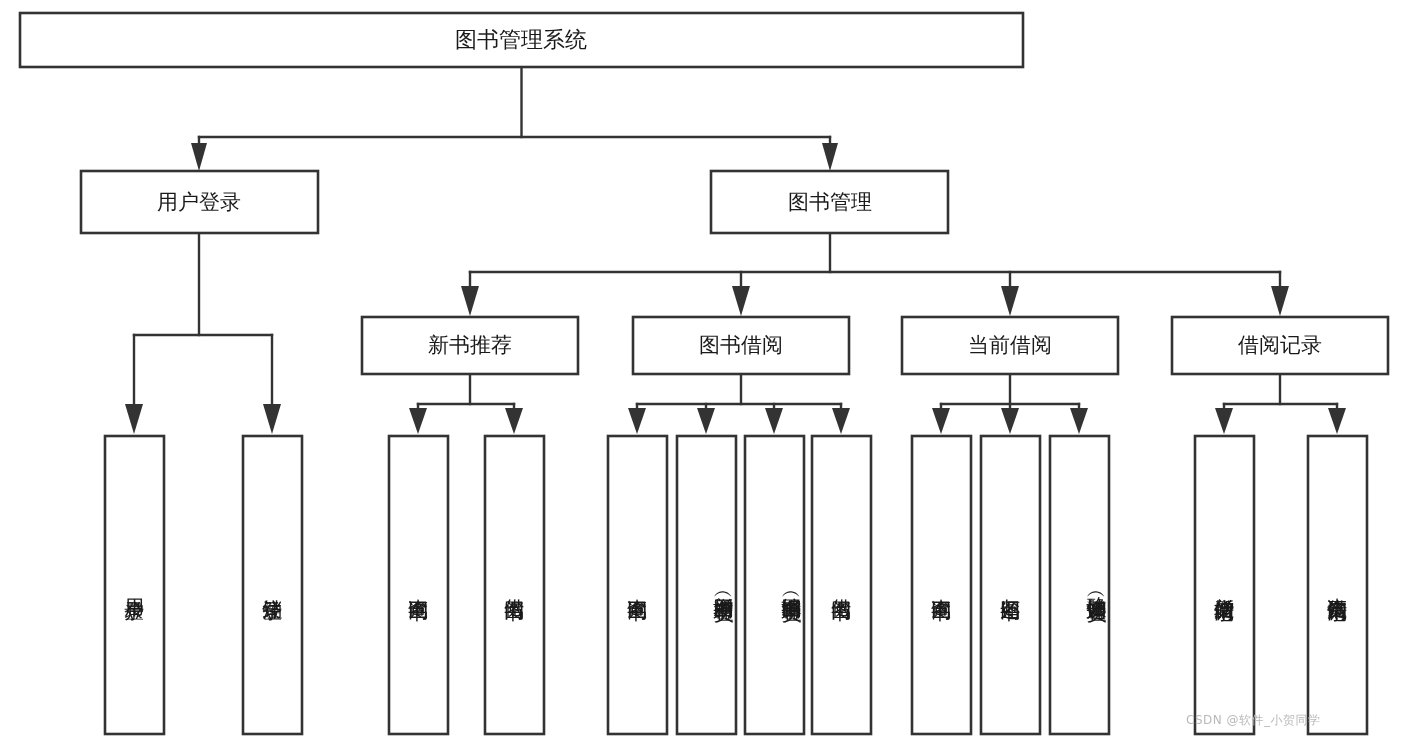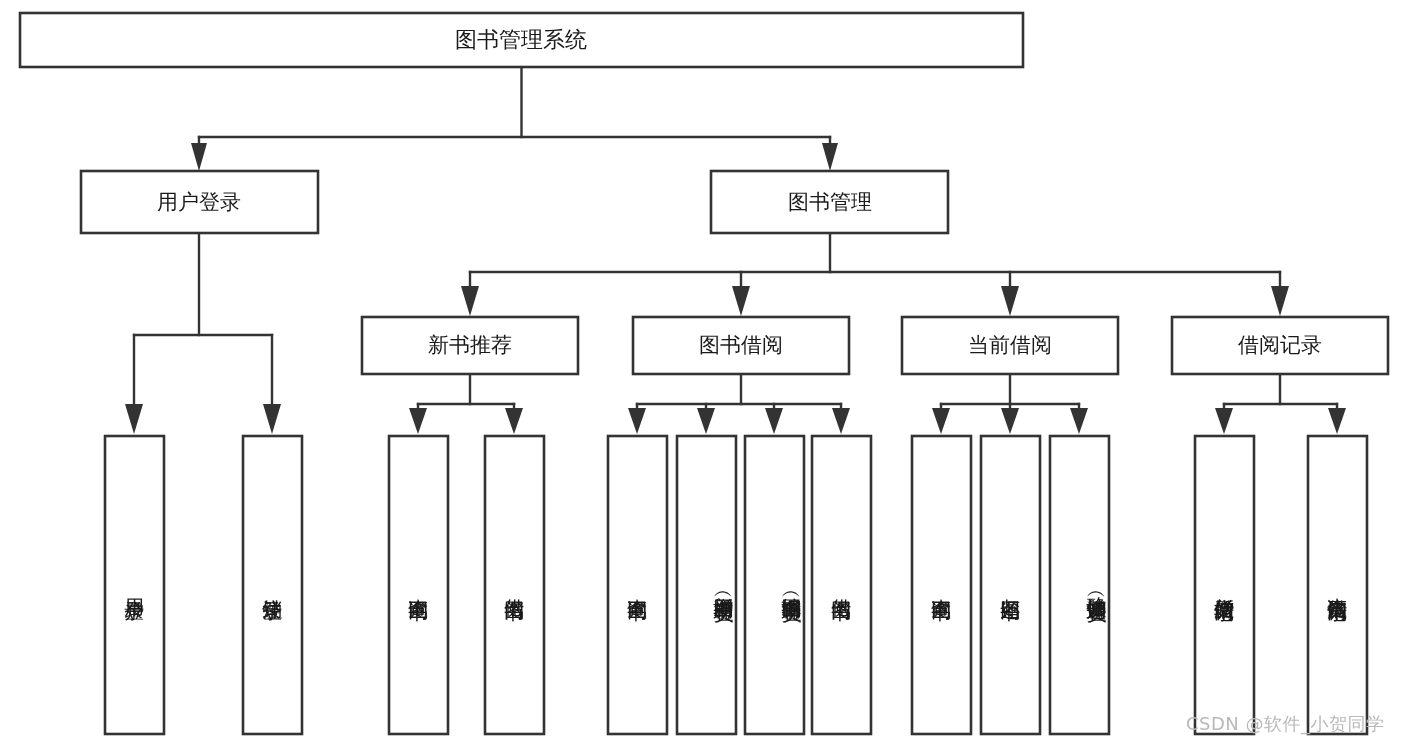--- a/index.html
+++ b/index.html
@@ -69,21 +69,21 @@
     align-items: center;
     justify-content: center;
     pointer-events: none;
     white-space: nowrap;
   }
   .watermark {
     position: absolute;
     left: 1186px;
     top: 712px;
     font-family: "DejaVu Sans", "Liberation Sans", sans-serif;
-    font-size: 18px;
+    font-size: 12px;
     color: #b9b9b9;
     letter-spacing: 0.5px;
     white-space: nowrap;
   }
 </style>
 </head>
 <body>
 
 <div id="diagram-root">
 

